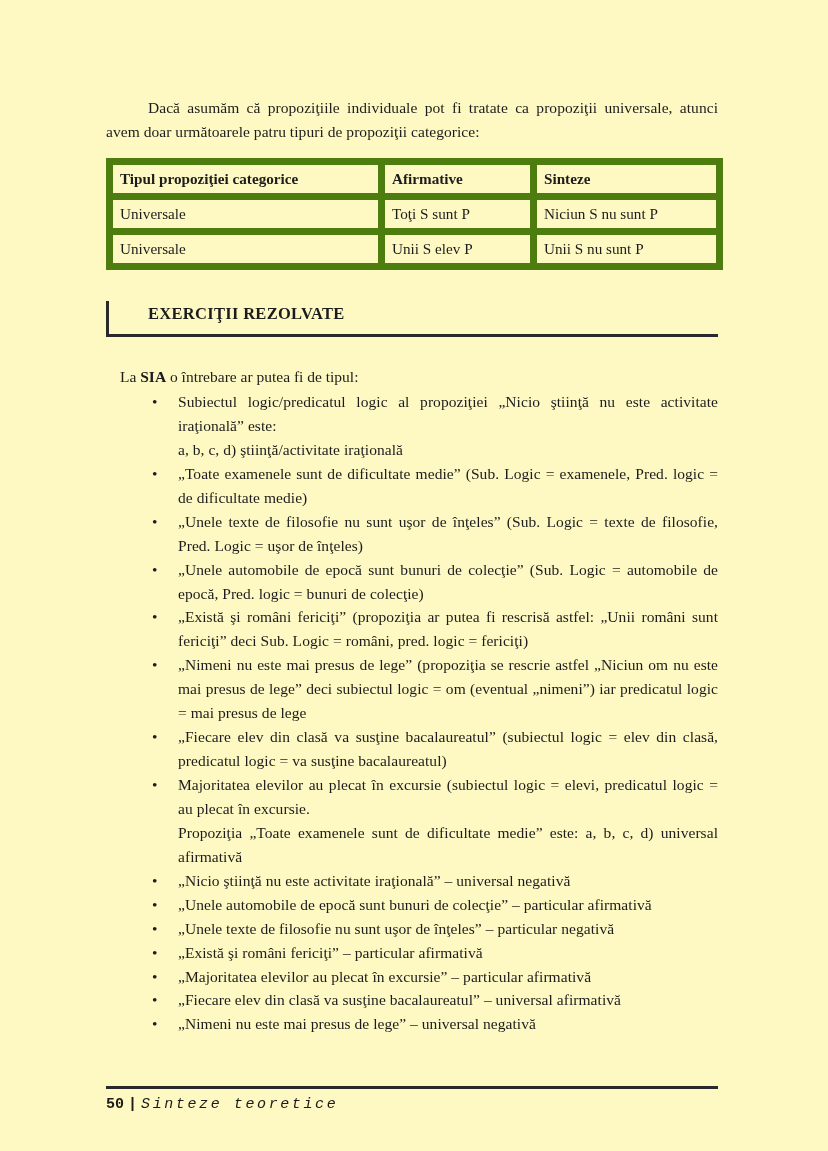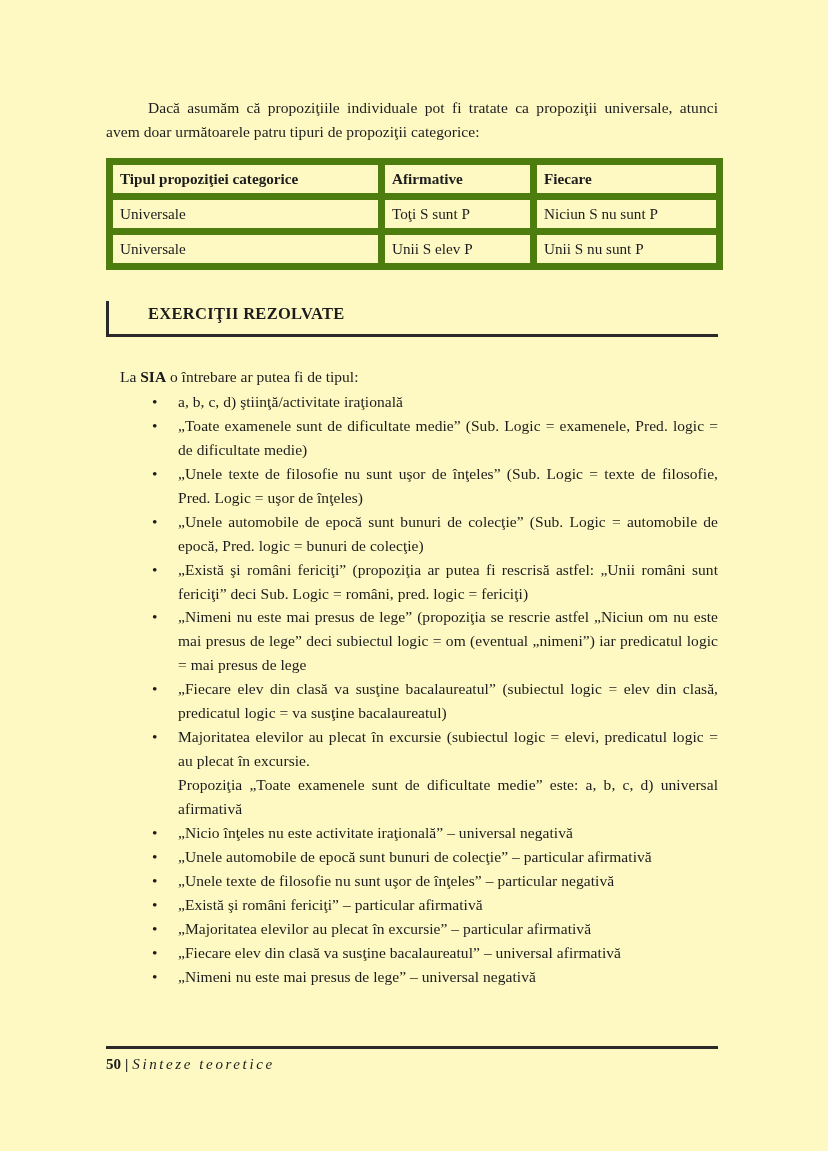--- a/index.html
+++ b/index.html
@@ -130,22 +130,23 @@
   ul.bullets > li.nomark {
     padding-left: 72px;
   }
   
   ul.bullets > li .txt { display: block; }
 
   
   .footer {
     position: absolute;
     left: 106px;
-    top: 1046px;
-    width: 612px;
+    top: 1086px;
+    width: 612px;
+    font-family: Liberation Mono, monospace;
   }
   .footer .frule {
     width: 612px;
     height: 3px;
     background: #2a2a2a;
   }
   .footer .fline {
     margin-top: 7px;
     font-size: 15px;
   }
@@ -173,21 +174,21 @@
     <table class="cat-table">
       <colgroup>
         <col class="col-a">
           <col class="col-b">
           <col class="col-c">
       </colgroup>
       <thead>
         <tr>
           <th>Tipul propoziţiei categorice</th>
           <th>Afirmative</th>
-          <th>Fiecare</th>
+          <th>Sinteze</th>
         </tr>
       </thead>
       <tbody>
         <tr>
           <td>Universale</td>
           <td>Toţi S sunt P</td>
           <td>Niciun S nu sunt P</td>
         </tr>
         <tr>
           <td>Universale</td>
@@ -201,20 +202,21 @@
       <span class="vbar"></span>
       <span class="stitle">EXERCIŢII REZOLVATE</span>
       <span class="hrule"></span>
     </div>
 
     <p class="lead"><span>La </span><b>SIA</b><span> o întrebare ar putea fi de tipul:</span></p>
 
     <ul class="bullets">
         <li>
           <span class="marker">•</span>
+          <span class="txt">Subiectul logic/predicatul logic al propoziţiei „Nicio ştiinţă nu este activitate iraţională” este:</span>
         </li>
         <li class="nomark">
           <span class="txt">a, b, c, d) ştiinţă/activitate iraţională</span>
         </li>
         <li>
           <span class="marker">•</span>
           <span class="txt">„Toate examenele sunt de dificultate medie” (Sub. Logic = examenele, Pred. logic = de dificultate medie)</span>
         </li>
         <li>
           <span class="marker">•</span>
@@ -238,21 +240,21 @@
         </li>
         <li>
           <span class="marker">•</span>
           <span class="txt">Majoritatea elevilor au plecat în excursie (subiectul logic = elevi, predicatul logic = au plecat în excursie.</span>
         </li>
         <li class="nomark">
           <span class="txt">Propoziţia „Toate examenele sunt de dificultate medie” este: a, b, c, d) universal afirmativă</span>
         </li>
         <li>
           <span class="marker">•</span>
-          <span class="txt">„Nicio înţeles nu este activitate iraţională” – universal negativă</span>
+          <span class="txt">„Nicio ştiinţă nu este activitate iraţională” – universal negativă</span>
         </li>
         <li>
           <span class="marker">•</span>
           <span class="txt">„Unele automobile de epocă sunt bunuri de colecţie” – particular afirmativă</span>
         </li>
         <li>
           <span class="marker">•</span>
           <span class="txt">„Unele texte de filosofie nu sunt uşor de înţeles” – particular negativă</span>
         </li>
         <li>

